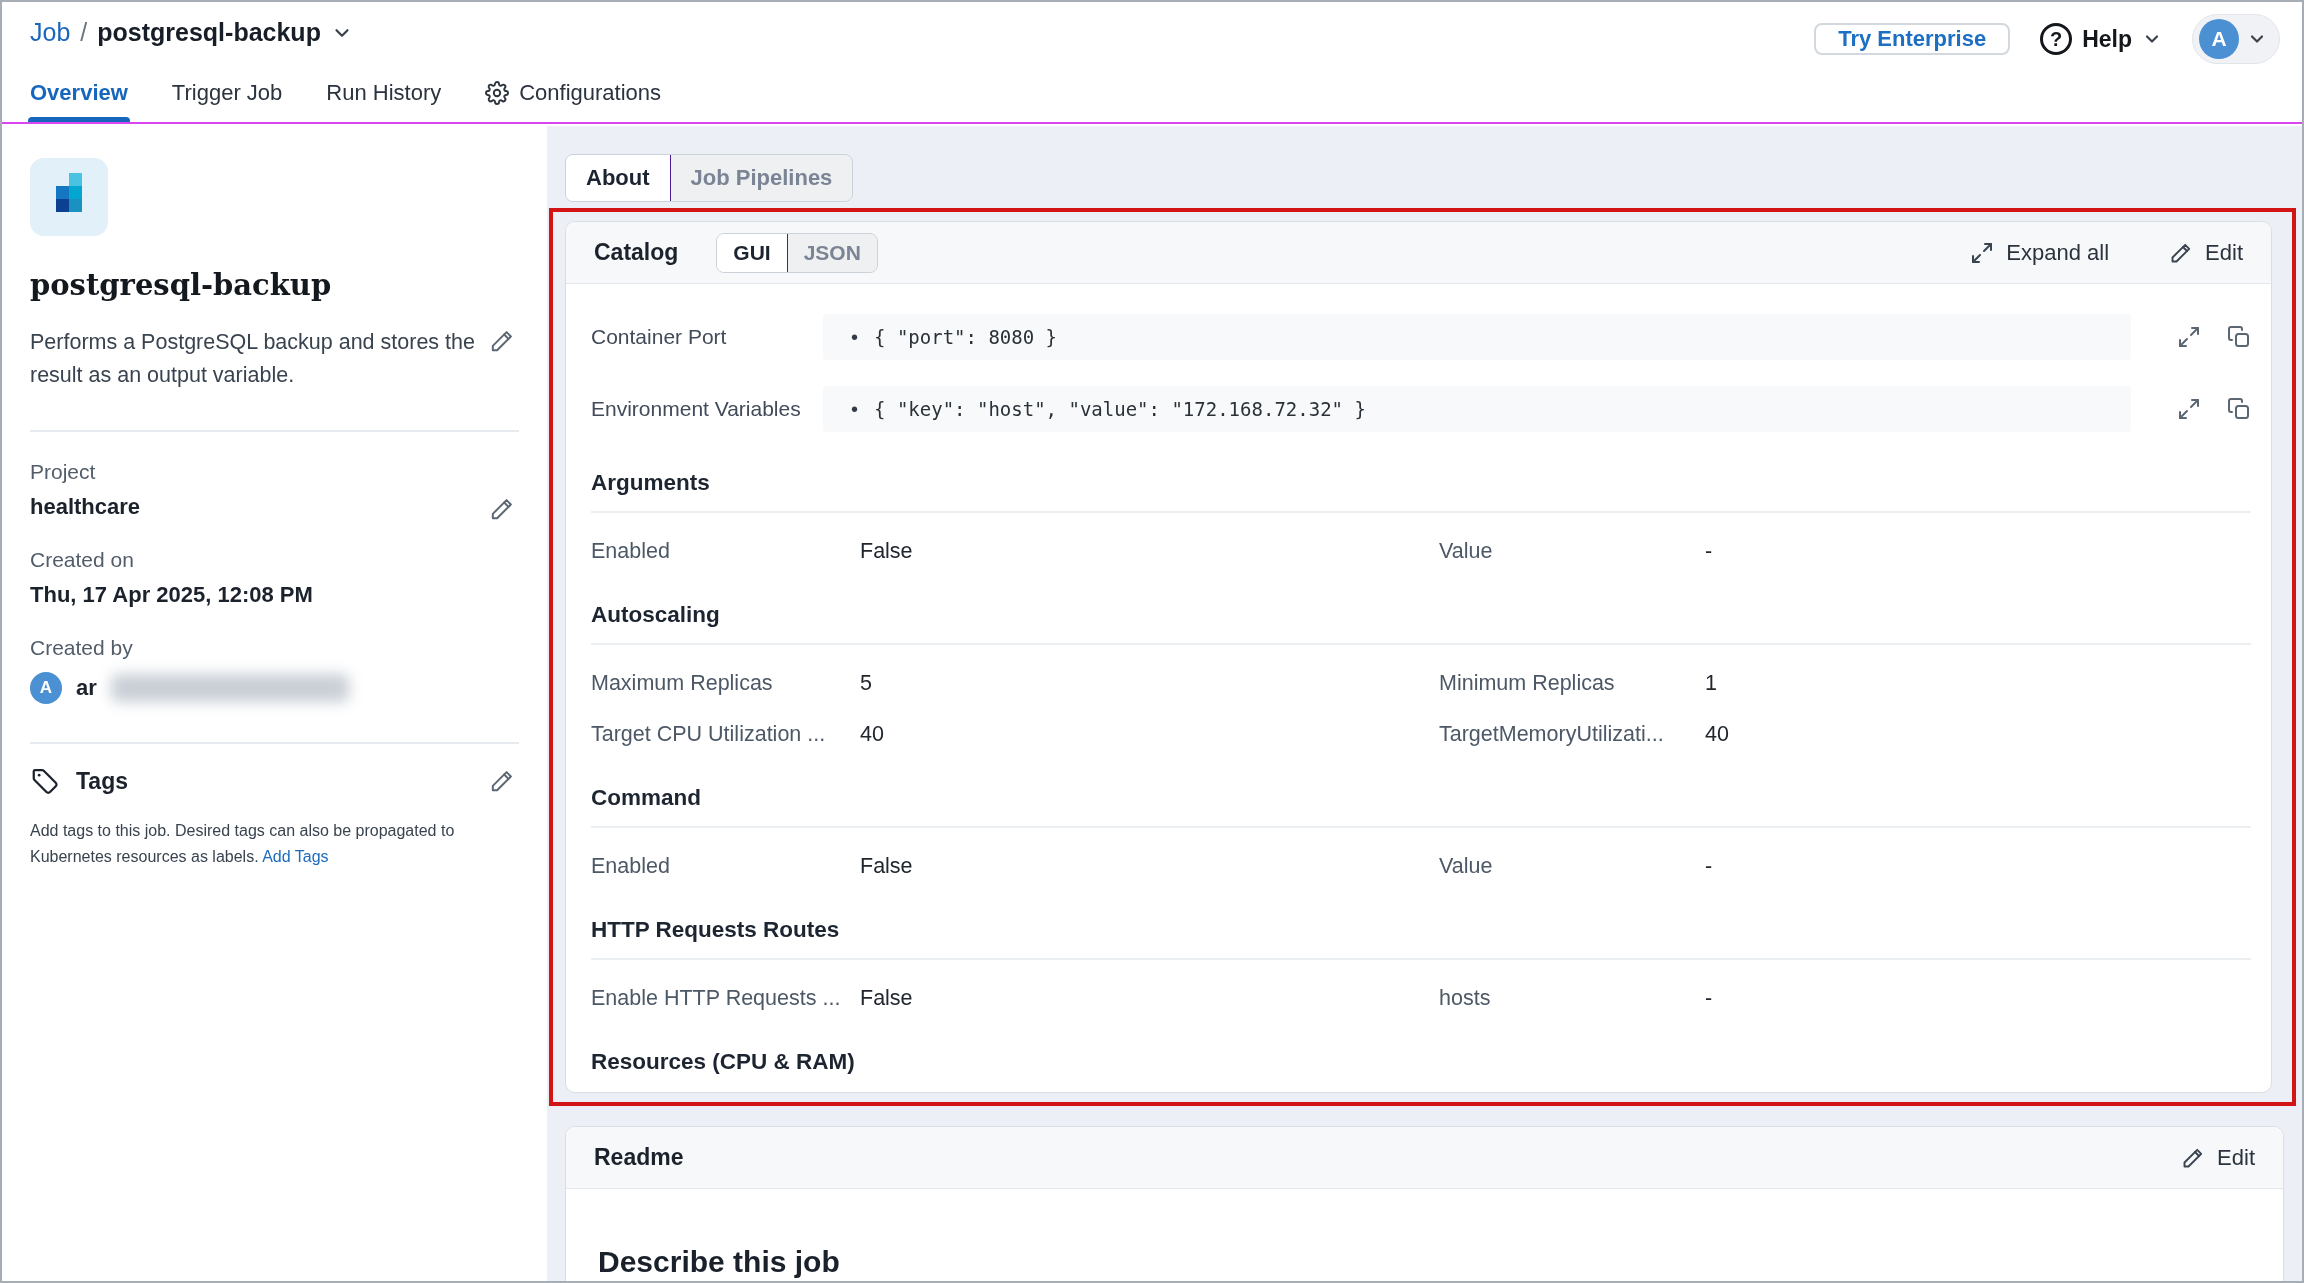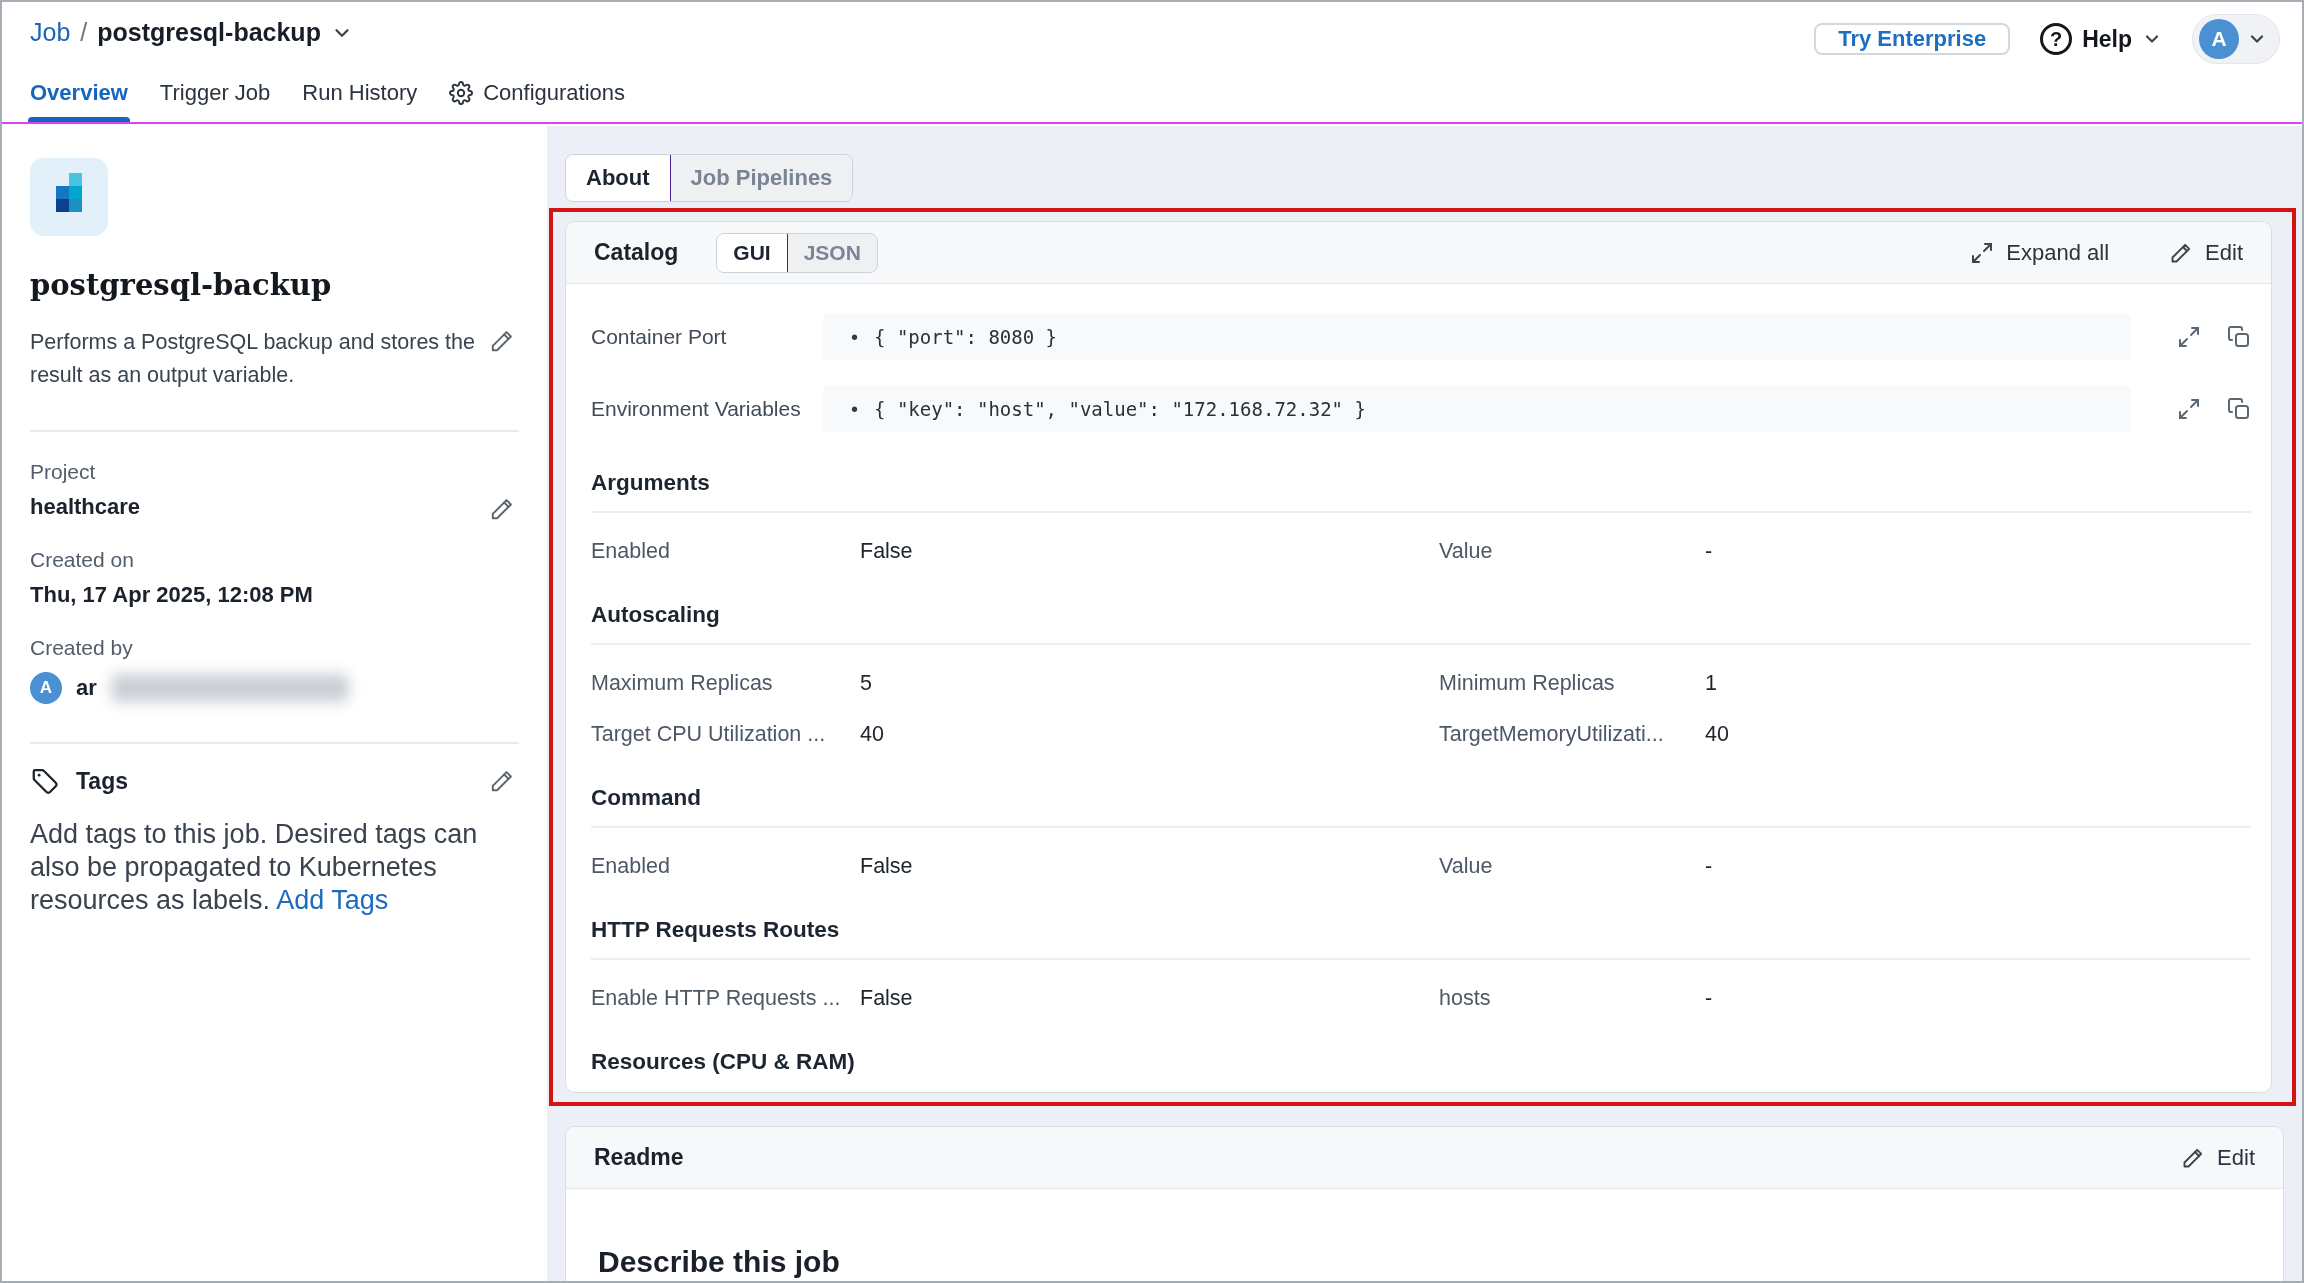--- a/index.html
+++ b/index.html
@@ -10,21 +10,21 @@
 
   
   .topbar { position:absolute; left:0; top:0; width:100%; height:122px;
             background:#fff; border-bottom:2px solid #d946ef; }
   .breadcrumb { position:absolute; left:28px; top:16px; display:flex; align-items:center;
                 gap:10px; font-size:25px; }
   .crumb-link { color:#1a66b8; cursor:pointer; }
   .crumb-sep { color:#6b7582; }
   .crumb-current { color:#171e27; font-weight:bold; }
   .chev { display:inline-flex; align-items:center; }
-  .tabs { position:absolute; left:28px; bottom:0; display:flex; gap:32px; align-items:flex-end; height:58px; }
+  .tabs { position:absolute; left:28px; bottom:0; display:flex; gap:44px; align-items:flex-end; height:58px; }
   .tab { font-size:22px; color:#2b333e; padding-bottom:16px; position:relative; cursor:pointer;
          display:flex; align-items:center; gap:10px; }
   .tab.active { color:#1766be; font-weight:bold; }
   .tab.active .underline { position:absolute; left:-2px; right:-2px; bottom:0; height:5px;
          background:#1766be; border-radius:4px 4px 0 0; }
   .topbar-right { position:absolute; right:22px; top:12px; display:flex; align-items:center; gap:30px; }
   .btn-enterprise { height:32px; padding:0 22px; border:2px solid #d2d8de; border-radius:8px;
         background:#fff; color:#1c6fc4; font-weight:bold; font-size:22px; display:flex;
         align-items:center; cursor:pointer; }
   .help-group { display:flex; align-items:center; gap:10px; cursor:pointer; }
@@ -49,21 +49,21 @@
   .side-desc { margin-top:24px; font-size:21.5px; line-height:33px; color:#39434f; width:445px; }
   .pencil-abs { position:absolute; right:4px; top:2px; }
   .side-divider { margin-top:38px; border-top:2px solid #e7eaee; }
   .side-label { margin-top:28px; font-size:21px; color:#525d6b; }
   .side-value { margin-top:10px; font-size:22px; font-weight:bold; color:#1b222c; }
   .creator-row { margin-top:12px; display:flex; align-items:center; gap:14px; }
   .creator-name { font-size:22px; font-weight:bold; color:#1b222c; }
   .redacted { width:238px; height:28px; border-radius:6px; background:#c9cfd6; filter:blur(7px); }
   .tags-head { margin-top:22px; display:flex; align-items:center; gap:16px; position:relative; }
   .tags-title { font-size:23px; font-weight:bold; color:#1b222c; }
-  .tags-desc { margin-top:22px; font-size:27px; line-height:33px; color:#39434f; width:465px; }
+  .tags-desc { margin-top:22px; font-size:16px; line-height:26px; color:#39434f; width:465px; }
   .link-blue { color:#1c6bbd; cursor:pointer; }
 
   
   .main { position:absolute; left:545px; top:124px; right:0; bottom:0; background:#ecf0f6; }
   .view-tabs { position:absolute; left:18px; top:28px; display:flex; border:1px solid #ccd2d9;
         border-radius:8px; overflow:hidden; background:#eef0f2; }
   .seg { font-size:22px; padding:10px 20px; color:#7a8494; cursor:pointer; background:#eef0f2; }
   .seg.active { background:#fff; color:#1b2430; font-weight:bold; }
   .seg + .seg { border-left:1px solid #4c1d95;font-weight:bold; }
 

